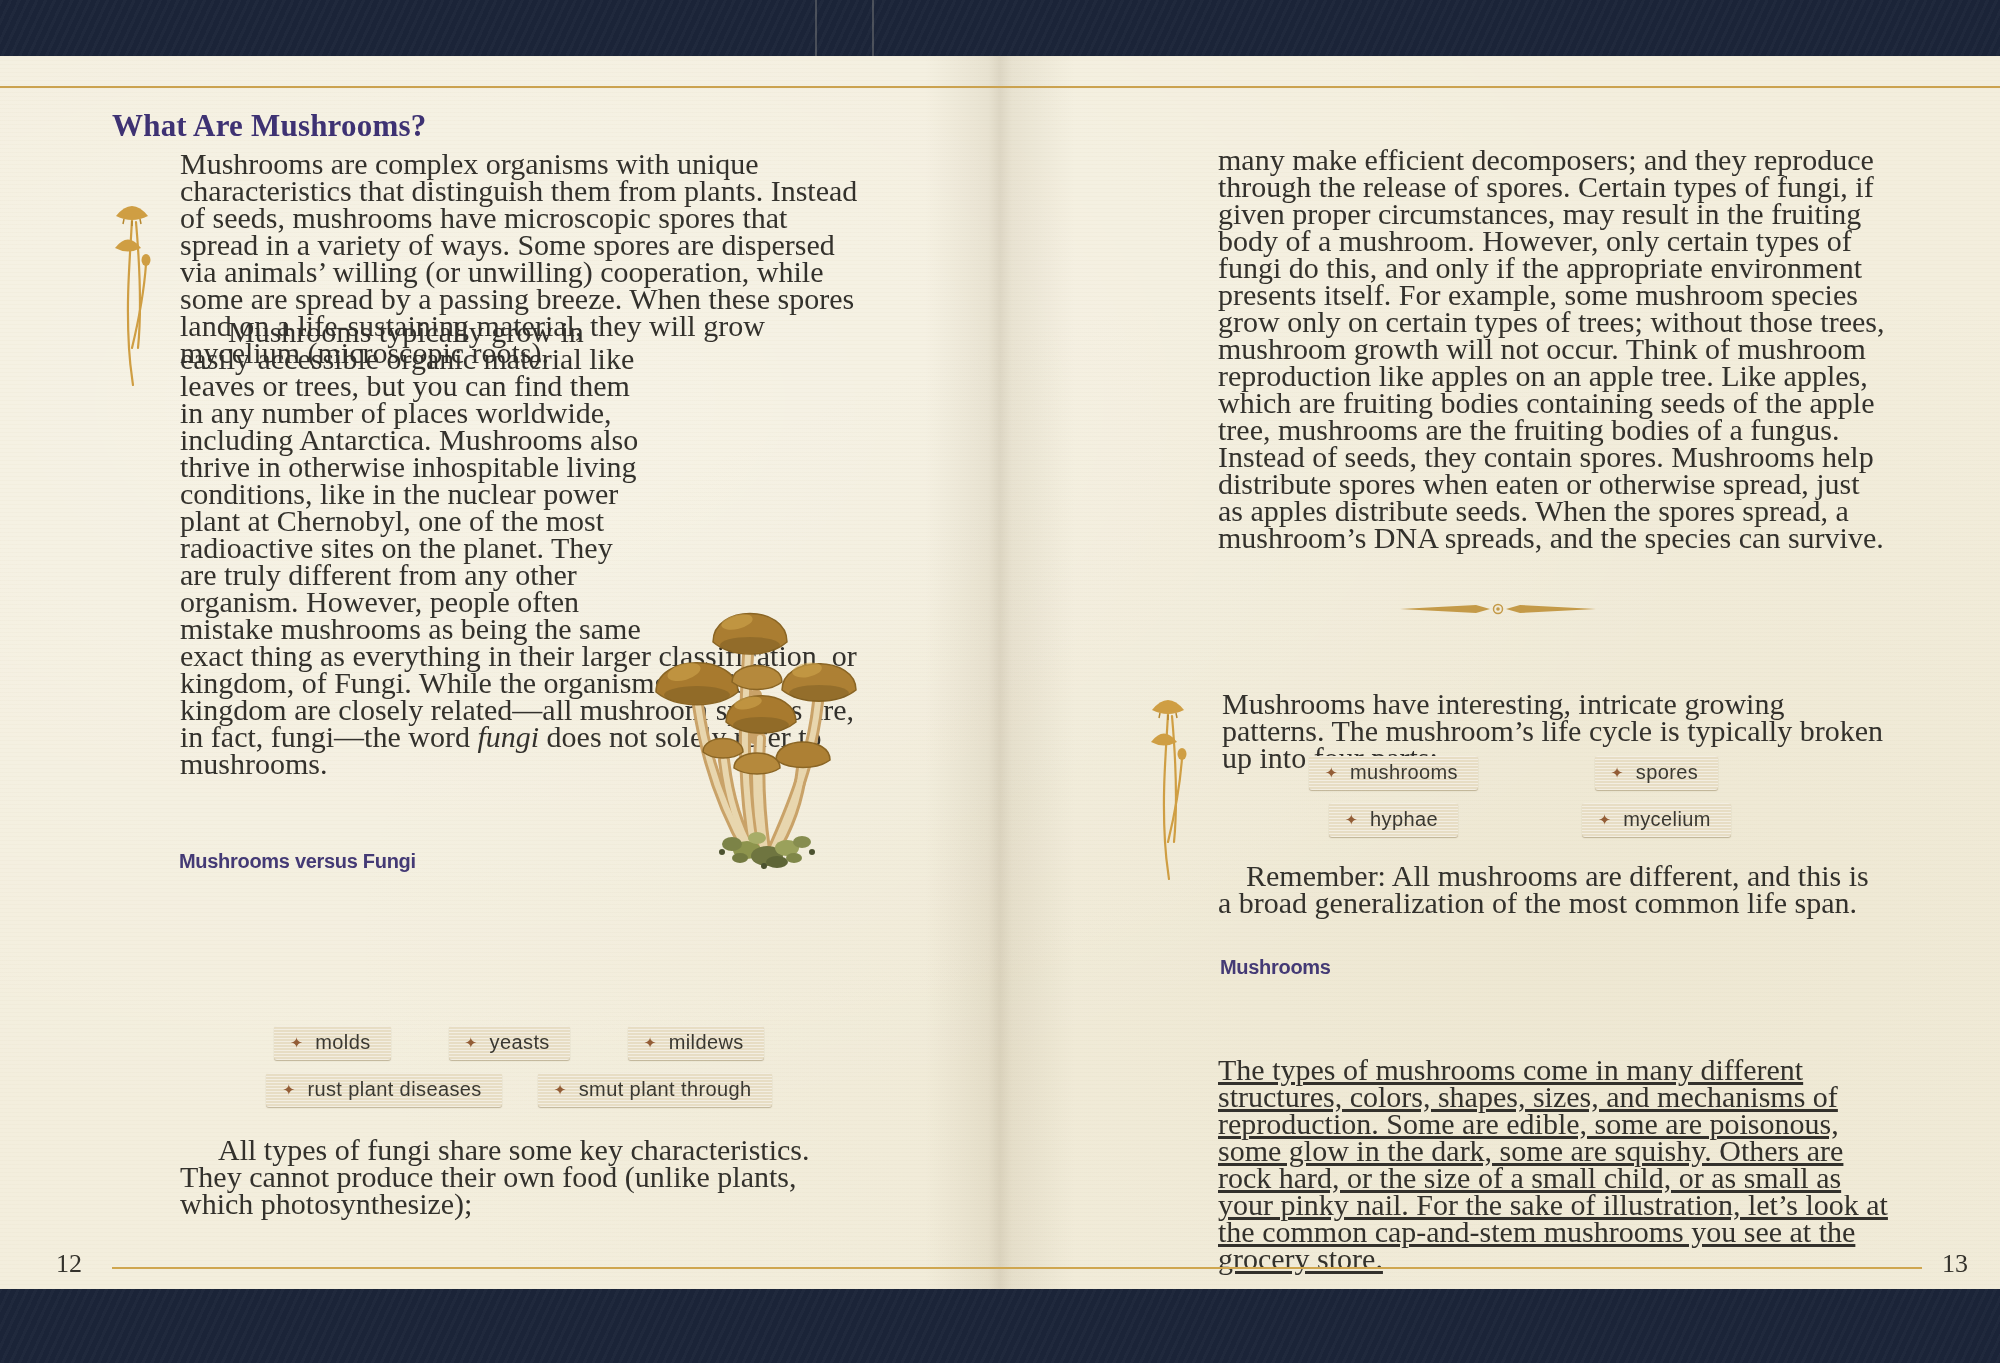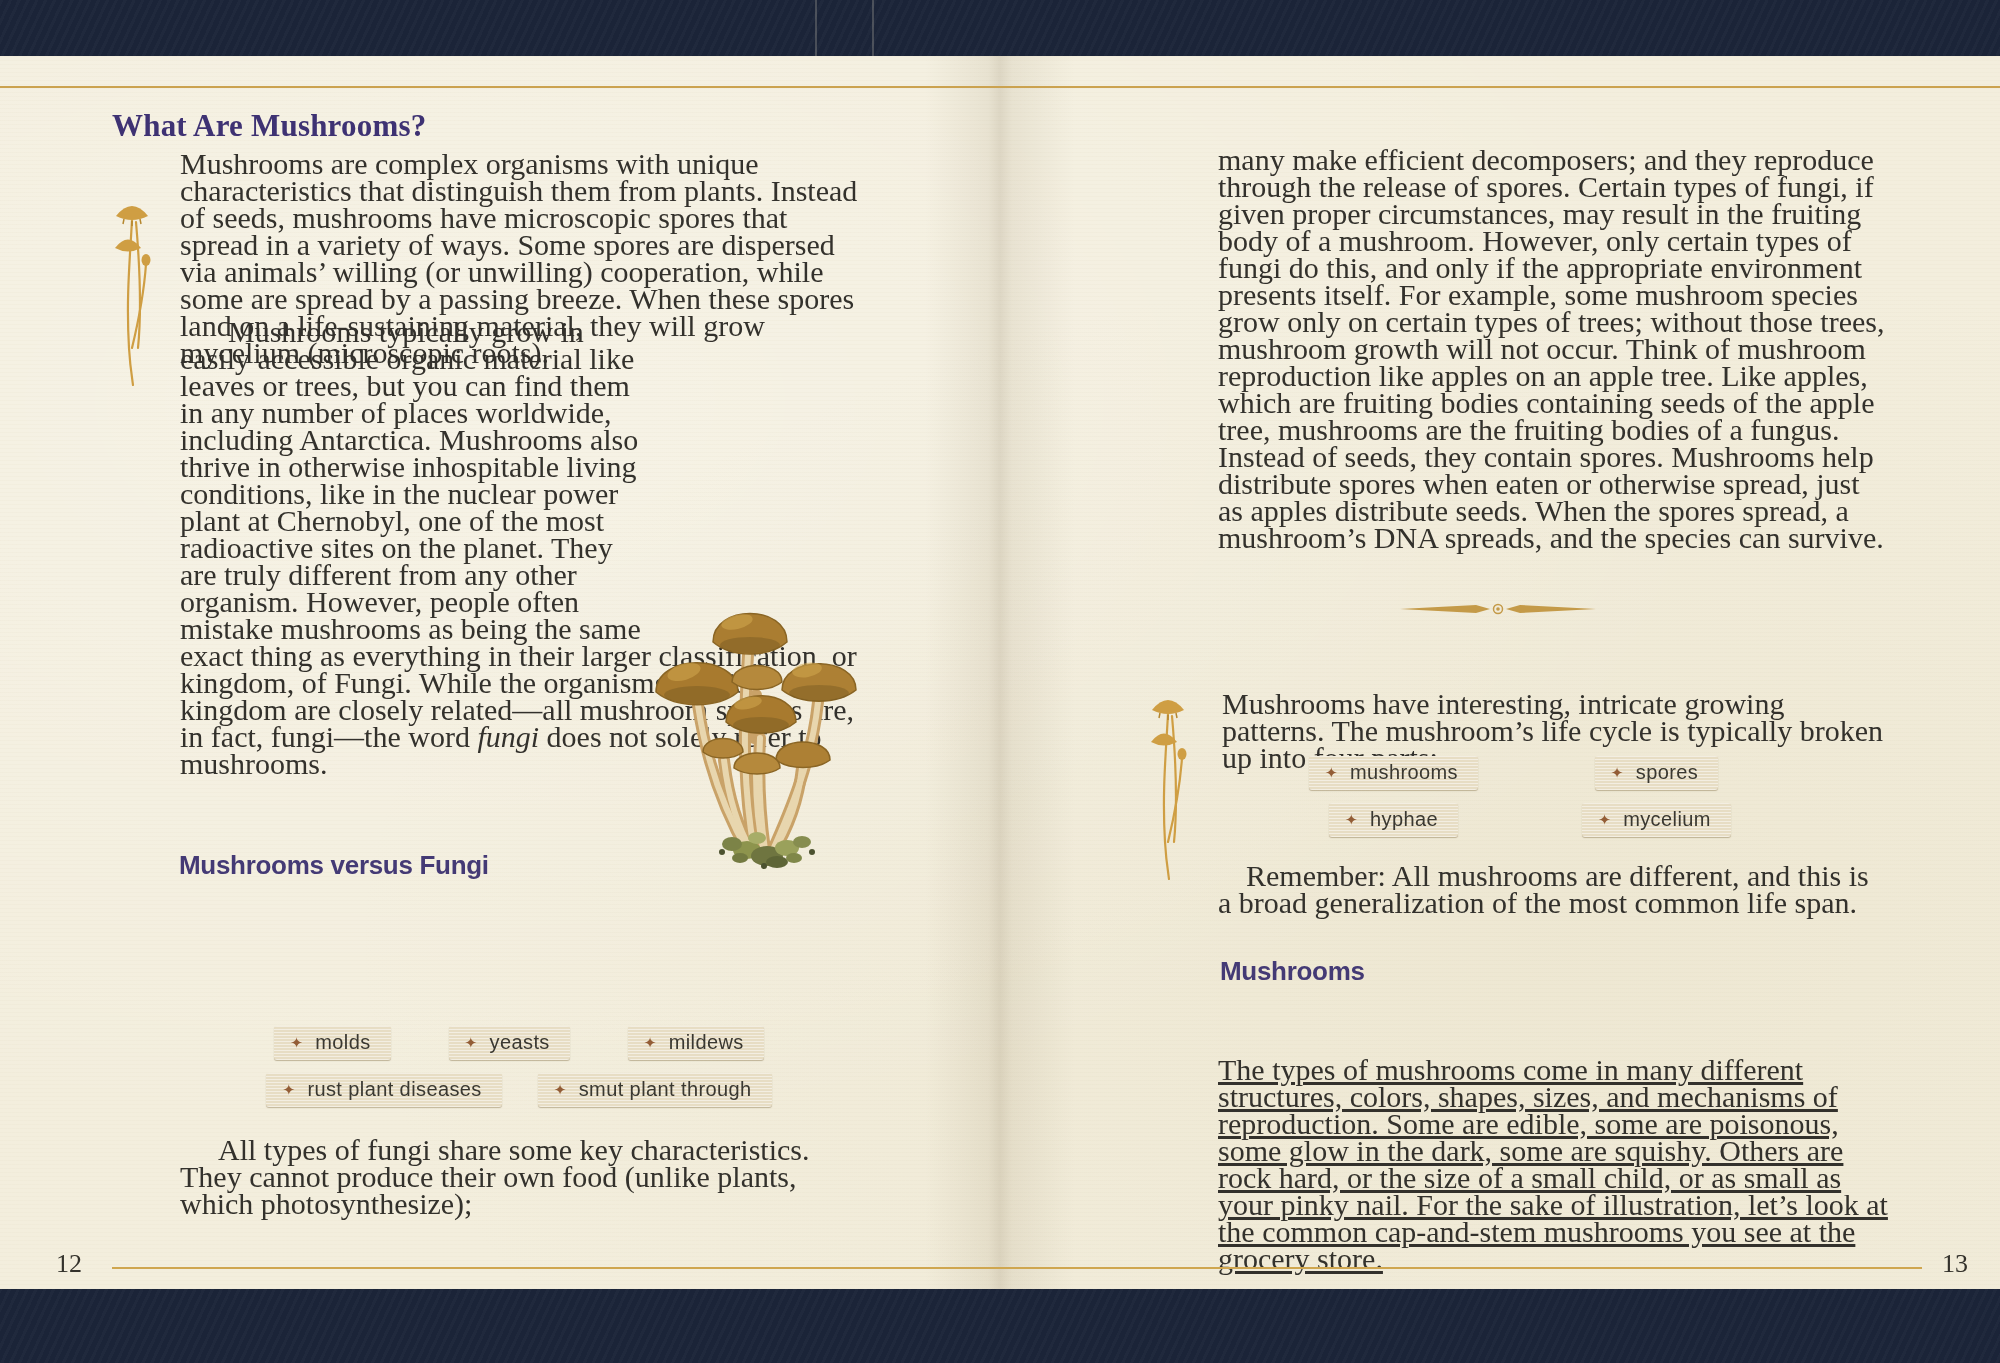--- a/index.html
+++ b/index.html
@@ -28,21 +28,21 @@
   .gold-rule-top{position:absolute; left:0; top:86px; width:2000px; height:2px; background:#cba24f;}
   .footer-rule{position:absolute; left:112px; top:1267px; width:1810px; height:2px; background:#cfa64f;}
   .page-num{position:absolute; font-size:26px; color:#34322c;}
   #pn-left{left:56px; top:1249px;}
   #pn-right{left:1942px; top:1249px;}
 
   .h1{position:absolute; margin:0; font-weight:bold; font-size:31px; color:#3e3273; letter-spacing:0.2px; font-family:"Liberation Serif",serif;}
   #h1-left{left:112px; top:108px;}
   #h1-right{left:1152px; top:638px;}
 
-  .h2{position:absolute; margin:0; font-family:"Liberation Sans",sans-serif; font-weight:bold; font-size:26px; color:#443a75; letter-spacing:-0.3px;}
+  .h2{position:absolute; margin:0; font-family:"Liberation Sans",sans-serif; font-weight:bold; font-size:20px; color:#443a75; letter-spacing:-0.3px;}
   #h2-left{left:179px; top:850px;}
   #h2-right{left:1220px; top:956px;}
 
   .body-text{position:absolute; margin:0; font-size:30px; line-height:27px; color:#33312c;}
   #para1{left:180px; top:150px; width:678px;}
   #para2{left:180px; top:318px; width:678px; text-indent:48px;}
   #para3{left:180px; top:892px; width:678px;}
   #para4{left:180px; top:1136px; width:678px; text-indent:38px;}
   #para5{left:1218px; top:146px; width:668px;}
   #para6{left:1222px; top:690px; width:664px;}

